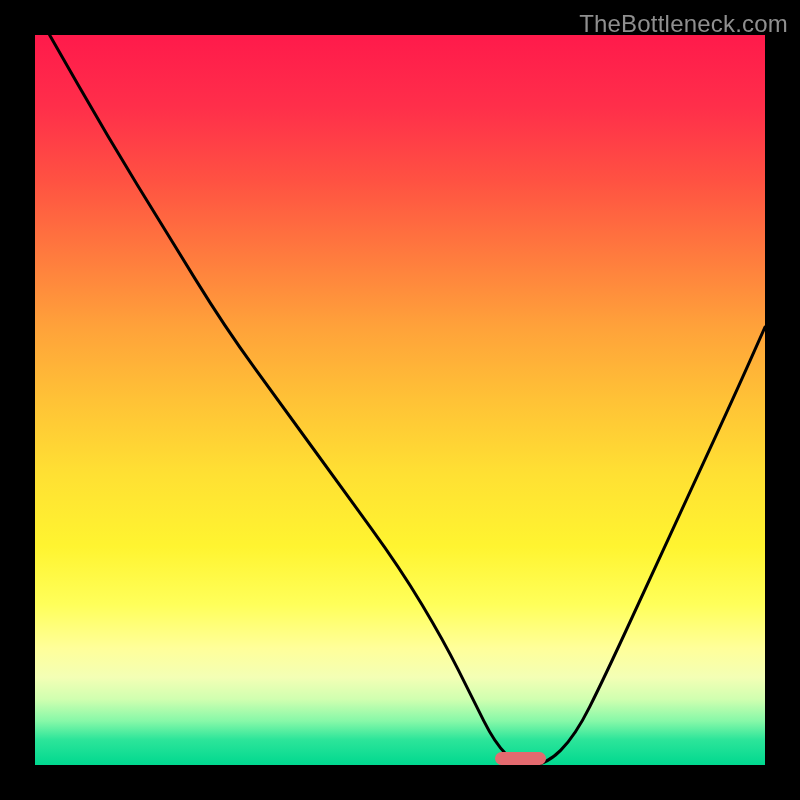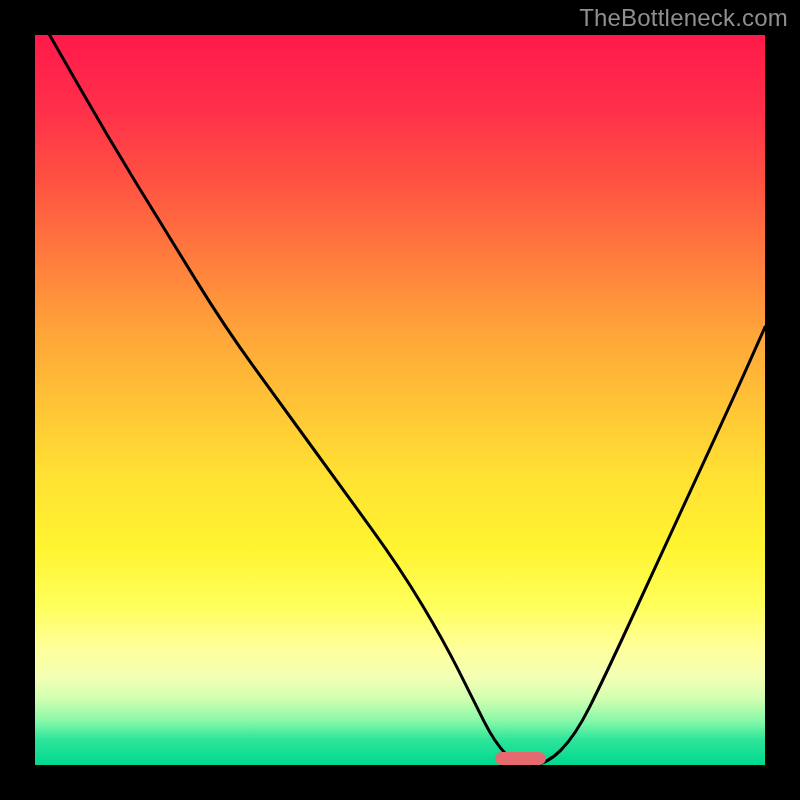--- a/index.html
+++ b/index.html
@@ -43,21 +43,21 @@
       #00d88f 100%
     );
   }
   .marker {
     position: absolute;
     background: #e46a6f;
     border-radius: 7px;
   }
   .watermark {
     position: absolute;
-    top: 4px;
+    top: 10px;
     right: 12px;
     color: #8f8f8f;
     font-size: 24px;
     font-weight: 400;
     letter-spacing: 0.2px;
   }
   svg.curve {
     position: absolute;
     left: 0;
     top: 0;

